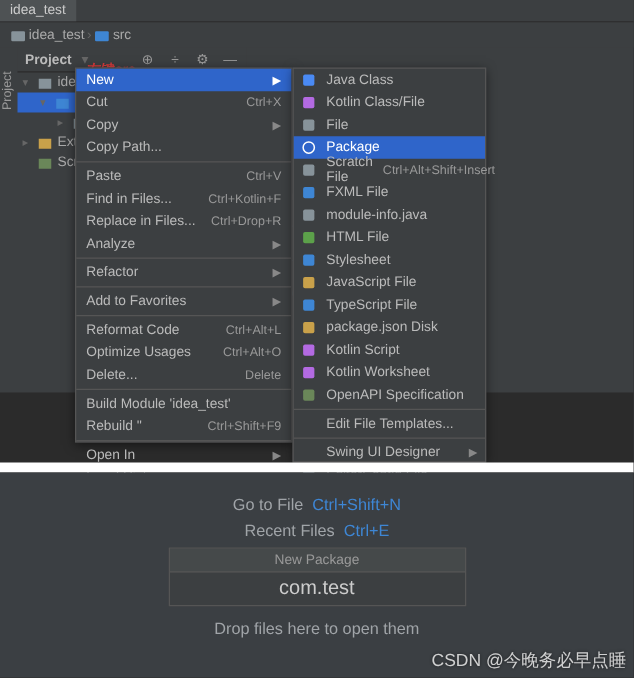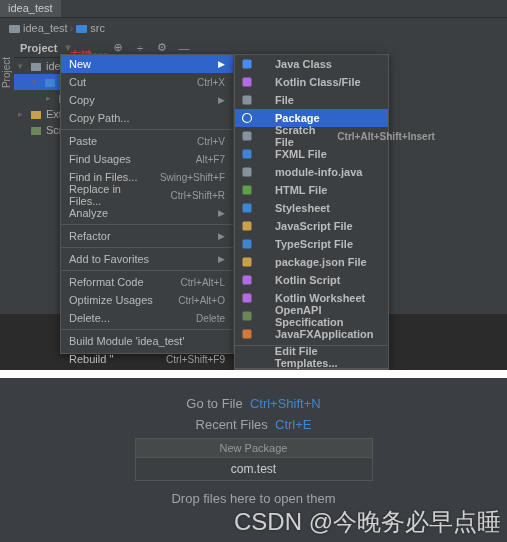--- a/index.html
+++ b/index.html
@@ -19,39 +19,39 @@
 .toolhead .tools { margin-left:auto; display:flex; gap:8px; color:#999; }
 .toolhead .tools span { width:14px; height:14px; display:inline-flex; align-items:center; justify-content:center; }
 .tree { position:absolute; left:14px; top:58px; width:140px; }
 .node { display:flex; align-items:center; gap:4px; height:16px; padding:0 4px; color:#aaa; }
 .node svg { width:12px; height:12px; flex-shrink:0; }
 .node .tw { color:#666; font-size:9px; width:8px; }
 .node.sel { background:#2f65ca; color:#fff; }
 .anno { color:#d73b3b; font-size:11px; position:absolute; left:70px; top:48px; font-weight:bold; }
 .menu { position:absolute; background:#3c3f41; border:1px solid #555; box-shadow:0 2px 8px rgba(0,0,0,.5); font-size:11px; }
 .m1 { left:60px; top:54px; width:174px; height:300px; }
-.menu-row { display:flex; align-items:center; height:18px; padding:0 8px; color:#bbb; gap:22px; }
+.menu-row { display:flex; align-items:center; height:18px; padding:0 8px; color:#bbb; gap:8px; }
 .menu-row.hl { background:#2f65ca; color:#fff; }
 .menu-row .sc { margin-left:auto; color:#999; font-size:10px; }
 .menu-row .ar { margin-left:auto; color:#888; font-size:9px; }
 .menu-row.hl .ar { color:#fff; }
 .sep { height:1px; background:#555; margin:2px 0; }
 .m2 { left:234px; top:54px; width:155px; max-height:316px; }
-.m2 .menu-row { height:18px; padding:0 6px;font-weight:bold; }
+.m2 .menu-row { height:18px; padding:0 6px; }
 .m2 svg { width:12px; height:12px; flex-shrink:0; }
 .bg-hints { position:absolute; left:200px; top:140px; right:10px; color:#888; font-size:11px; line-height:22px; }
 .bg-hints .hk { color:#4a88c7; }
 .bg-hints .hk2 { color:#589df6; }
 .bottom-pane .center { text-align:center; padding-top:12px; }
 .bottom-pane .line { margin:6px 0; color:#a0a4a8; font-size:13px; }
 .bottom-pane .line .hk { color:#3e86d4; }
 .dialog { width:238px; margin:6px auto 0; background:#3c3f41; border:1px solid #555; }
 .dialog .hd { text-align:center; padding:3px; color:#999; font-size:11px; background:#45494a; border-bottom:1px solid #555; }
-.dialog .inp { padding:4px 0; color:#ccc; font-size:12px; }
-.watermark { position:absolute; right:6px; bottom:4px; color:#e0e0e0; font-size:24px; font-weight:500; opacity:.9; text-shadow:0 0 3px rgba(0,0,0,.6); }
+.dialog .inp { padding:4px 0; color:#ccc; font-size:16px; }
+.watermark { position:absolute; right:6px; bottom:4px; color:#e0e0e0; font-size:14px; font-weight:500; opacity:.9; text-shadow:0 0 3px rgba(0,0,0,.6); }
 .icon-folder { fill:#87939a; }
 .icon-folder.blue { fill:#3e86d4; }
 </style>
 </head>
 <body>
 
 <div class="top-pane">
   <div class="tabbar">
     <div class="tab">idea_test</div>
   </div>
@@ -144,30 +144,26 @@
       </div>
       <div class="menu-row">
         <span>Copy Path...</span>
       </div>
       <div class="sep"></div>
       <div class="menu-row">
         <span>Paste</span>
         <span class="sc">Ctrl+V</span>
       </div>
       <div class="menu-row">
-        <span>Find Usages</span>
-        <span class="sc">Alt+F7</span>
-      </div>
-      <div class="menu-row">
         <span>Find in Files...</span>
-        <span class="sc">Swing+Shift+F</span>
+        <span class="sc">Ctrl+Kotlin+F</span>
       </div>
       <div class="menu-row">
         <span>Replace in Files...</span>
-        <span class="sc">Ctrl+Shift+R</span>
+        <span class="sc">Ctrl+Drop+R</span>
       </div>
       <div class="menu-row">
         <span>Analyze</span>
         <span class="ar">▶</span>
       </div>
       <div class="sep"></div>
       <div class="menu-row">
         <span>Refactor</span>
         <span class="ar">▶</span>
       </div>
@@ -299,45 +295,39 @@
       <div class="menu-row">
         <svg viewBox="0 0 12 12">
           <rect x="1.5" y="1.5" width="9" height="9" rx="1.5" fill="#3e86d4"></rect>
         </svg>
         <span>TypeScript File</span>
       </div>
       <div class="menu-row">
         <svg viewBox="0 0 12 12">
           <rect x="1.5" y="1.5" width="9" height="9" rx="1.5" fill="#c9a14a"></rect>
         </svg>
-        <span>package.json File</span>
+        <span>package.json Disk</span>
       </div>
       <div class="menu-row">
         <svg viewBox="0 0 12 12">
           <rect x="1.5" y="1.5" width="9" height="9" rx="1.5" fill="#b36ae2"></rect>
         </svg>
         <span>Kotlin Script</span>
       </div>
       <div class="menu-row">
         <svg viewBox="0 0 12 12">
           <rect x="1.5" y="1.5" width="9" height="9" rx="1.5" fill="#b36ae2"></rect>
         </svg>
         <span>Kotlin Worksheet</span>
       </div>
       <div class="menu-row">
         <svg viewBox="0 0 12 12">
           <rect x="1.5" y="1.5" width="9" height="9" rx="1.5" fill="#6a8759"></rect>
         </svg>
         <span>OpenAPI Specification</span>
-      </div>
-      <div class="menu-row">
-        <svg viewBox="0 0 12 12">
-          <rect x="1.5" y="1.5" width="9" height="9" rx="1.5" fill="#d07a3a"></rect>
-        </svg>
-        <span>JavaFXApplication</span>
       </div>
       <div class="sep"></div>
       <div class="menu-row">
         <span style="width:12px"></span>
         <span>Edit File Templates...</span>
       </div>
       <div class="sep"></div>
       <div class="menu-row">
         <span style="width:12px"></span>
         <span>Swing UI Designer</span>

